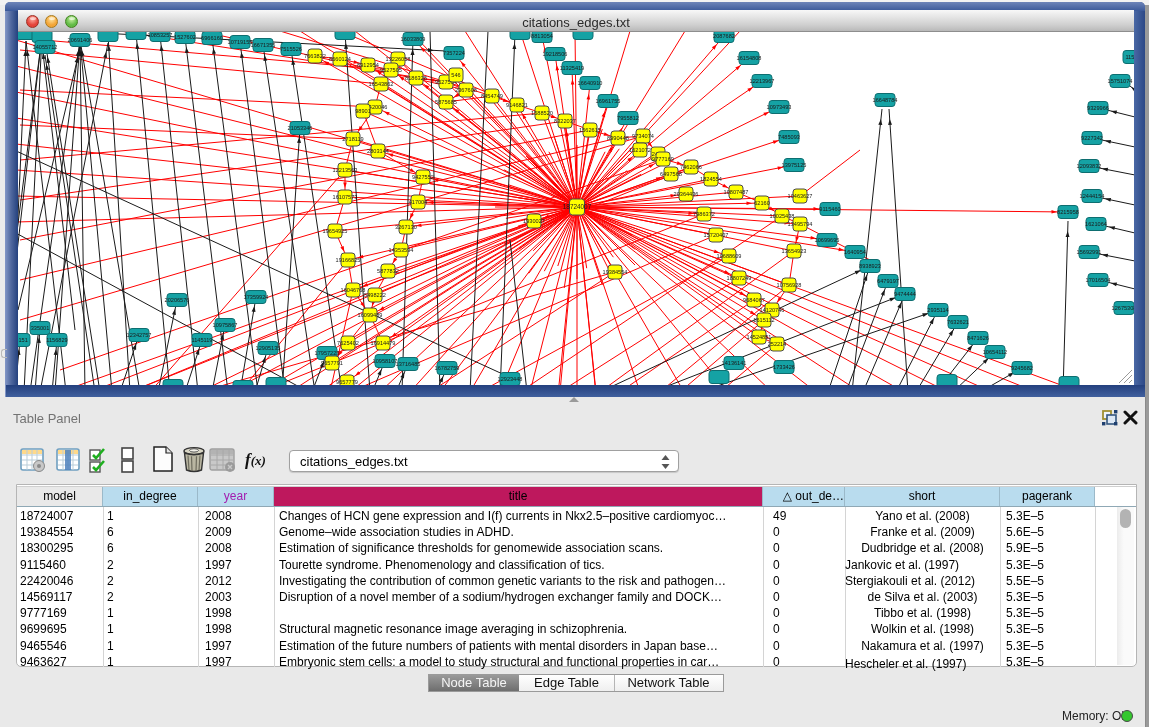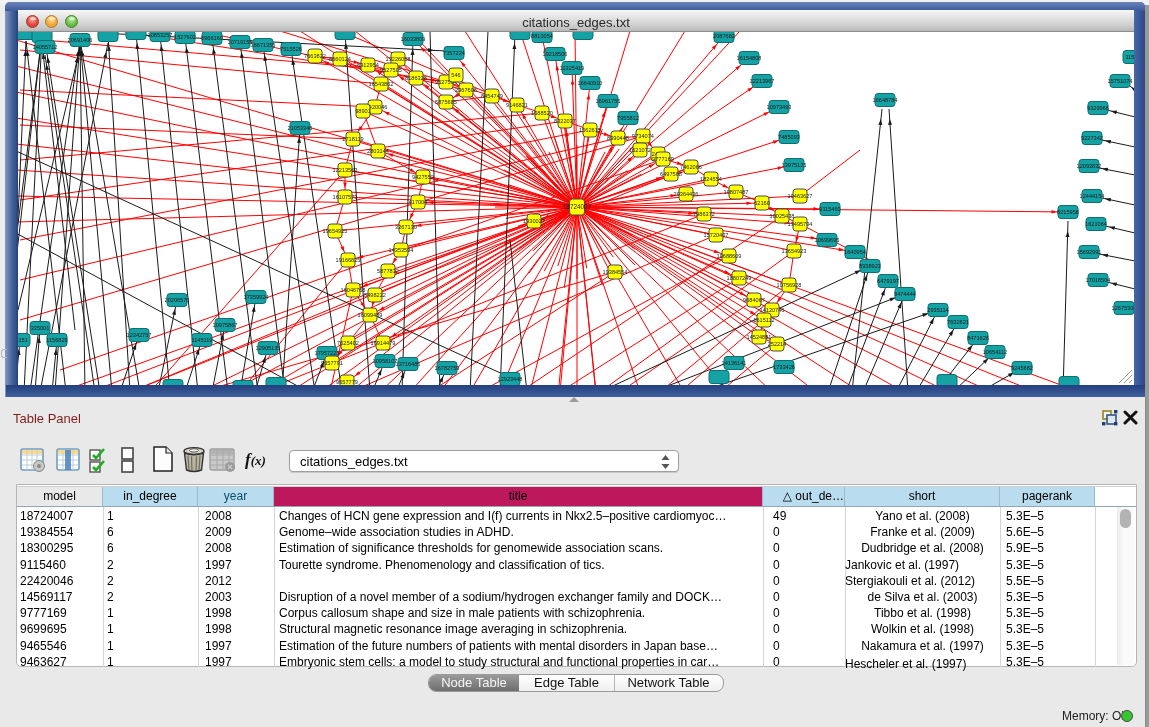--- a/index.html
+++ b/index.html
@@ -752,21 +752,21 @@
       <line x1="1129" y1="383" x2="1132" y2="380"></line>
     </g>
   </svg>
 
 <div style="position:absolute;left:1145px;top:5px;width:4px;height:722px;background:#9a9a9a"></div>
 <div style="position:absolute;left:1143px;top:397px;width:3px;height:330px;background:#8a8a8a"></div>
 <div style="position:absolute;left:1px;top:349px;width:5px;height:7px;border:1px solid #b9b9b9;border-right:none;border-radius:3px 0 0 3px"></div>
 
 <div style="position:absolute;left:0;top:397px;width:1145px;height:330px;background:#e9e9e9"></div>
 <div style="position:absolute;left:569px;top:397px;width:0;height:0;border-left:5px solid transparent;border-right:5px solid transparent;border-bottom:5px solid #9a9a9a"></div>
-<div style="position:absolute;left:13px;top:411px;font-size:13px;color:#7f1d1d">Table Panel</div>
+<div style="position:absolute;left:13px;top:411px;font-size:13px;color:#737373">Table Panel</div>
 <svg width="18" height="18" viewBox="0 0 18 18" style="position:absolute;left:1101px;top:409px">
     <rect x="2" y="2" width="8" height="8" fill="#eef3fa" stroke="#a09032" stroke-width="1.8"></rect>
     <rect x="6" y="6" width="9" height="9" fill="#dde8f5" stroke="#33557f" stroke-width="1.6"></rect>
     <rect x="13" y="1" width="3.4" height="3.4" fill="#1e3f6f"></rect>
     <rect x="1" y="13" width="3.4" height="3.4" fill="#1e3f6f"></rect>
     <rect x="13" y="13" width="3.4" height="3.4" fill="#1e3f6f"></rect>
   </svg>
 <svg width="15" height="15" viewBox="0 0 15 15" style="position:absolute;left:1123px;top:410px">
     <path d="M2 2 L13 13 M13 2 L2 13" stroke="#111" stroke-width="3" stroke-linecap="round"></path>
   </svg>
@@ -829,21 +829,21 @@
 <div style="position:absolute;left:289px;top:450px;width:390px;height:22px;background:#fff;border:1px solid #a0a0a0;border-radius:4px;box-shadow:0 1px 1px rgba(0,0,0,0.15);font-size:13px;color:#000;line-height:22px;padding-left:10px;box-sizing:border-box">citations_edges.txt<svg width="9" height="14" viewBox="0 0 9 14" style="position:absolute;right:8px;top:4px">
       <path d="M4.5 0 L8.5 5 L0.5 5 Z" fill="#555"></path>
       <path d="M4.5 14 L8.5 9 L0.5 9 Z" fill="#555"></path>
     </svg></div>
 
 <div style="position:absolute;left:16px;top:484px;width:1121px;height:183px;background:#fff;
  border:1px solid #b5b5b5;border-radius:0 0 5px 5px;box-sizing:border-box"></div>
 <div style="position:absolute;left:17px;top:486px;width:1119px;height:1px;background:#cfcfcf"></div>
 <div style="position:absolute;left:17px;top:487px;width:85px;height:19px;background:#e9e9e9;border-right:1px solid #9bb9c9;font-size:12px;text-align:center;line-height:19px;color:#000">model</div>
 <div style="position:absolute;left:103px;top:487px;width:94px;height:19px;background:#b9dcee;border-right:1px solid #9bb9c9;font-size:12px;text-align:center;line-height:19px;color:#000">in_degree</div>
-<div style="position:absolute;left:198px;top:487px;width:75px;height:19px;background:#b9dcee;border-right:1px solid #9bb9c9;font-size:12px;text-align:center;line-height:19px;color:#0c4a6e">year</div>
+<div style="position:absolute;left:198px;top:487px;width:75px;height:19px;background:#b9dcee;border-right:1px solid #9bb9c9;font-size:12px;text-align:center;line-height:19px;color:#a21caf">year</div>
 <div style="position:absolute;left:274px;top:487px;width:488px;height:19px;background:#be185d;border-right:1px solid #9bb9c9;font-size:12px;text-align:center;line-height:19px;color:#000">title</div>
 <div style="position:absolute;left:763px;top:487px;width:81px;height:19px;background:#b9dcee;border-right:1px solid #9bb9c9;font-size:12px;text-align:right;line-height:19px;color:#000">△ out_de…</div>
 <div style="position:absolute;left:845px;top:487px;width:154px;height:19px;background:#b9dcee;border-right:1px solid #9bb9c9;font-size:12px;text-align:center;line-height:19px;color:#000">short</div>
 <div style="position:absolute;left:1000px;top:487px;width:94px;height:19px;background:#b9dcee;border-right:1px solid #9bb9c9;font-size:12px;text-align:center;line-height:19px;color:#000">pagerank</div>
 <div style="position:absolute;left:17px;top:506px;width:1119px;height:1px;background:#8fa8b5"></div>
 <div style="position:absolute;left:103px;top:507px;width:1px;height:160px;background:#d4d4d4"></div>
 <div style="position:absolute;left:198px;top:507px;width:1px;height:160px;background:#d4d4d4"></div>
 <div style="position:absolute;left:274px;top:507px;width:1px;height:160px;background:#d4d4d4"></div>
 <div style="position:absolute;left:763px;top:507px;width:1px;height:160px;background:#d4d4d4"></div>
 <div style="position:absolute;left:845px;top:507px;width:1px;height:160px;background:#d4d4d4"></div>
@@ -882,38 +882,38 @@
 <span style="position:absolute;left:188px;top:2px">1997</span>
 <span style="position:absolute;left:262px;top:2px">Tourette syndrome. Phenomenology and classification of tics.</span>
 <span style="position:absolute;left:756px;top:2px">0</span>
 <span style="position:absolute;left:828px;top:2px;width:155px;text-align:left">Jankovic et al. (1997)</span>
 <span style="position:absolute;left:989px;top:2px">5.3E–5</span>
 </div>
 <div style="position:absolute;left:17px;top:571.8px;width:1101px;height:16.2px;font-size:12px;color:#000;white-space:nowrap">
 <span style="position:absolute;left:3px;top:2px">22420046</span>
 <span style="position:absolute;left:90px;top:2px">2</span>
 <span style="position:absolute;left:188px;top:2px">2012</span>
+<span style="position:absolute;left:262px;top:2px">Investigating the contribution of common genetic variants to the risk and pathogen…</span>
 <span style="position:absolute;left:756px;top:2px">0</span>
 <span style="position:absolute;left:828px;top:2px;width:155px;text-align:left">Stergiakouli et al. (2012)</span>
 <span style="position:absolute;left:989px;top:2px">5.5E–5</span>
 </div>
 <div style="position:absolute;left:17px;top:588.0px;width:1101px;height:16.2px;font-size:12px;color:#000;white-space:nowrap">
 <span style="position:absolute;left:3px;top:2px">14569117</span>
 <span style="position:absolute;left:90px;top:2px">2</span>
 <span style="position:absolute;left:188px;top:2px">2003</span>
 <span style="position:absolute;left:262px;top:2px">Disruption of a novel member of a sodium/hydrogen exchanger family and DOCK…</span>
 <span style="position:absolute;left:756px;top:2px">0</span>
 <span style="position:absolute;left:828px;top:2px;width:155px;text-align:center">de Silva et al. (2003)</span>
 <span style="position:absolute;left:989px;top:2px">5.3E–5</span>
 </div>
 <div style="position:absolute;left:17px;top:604.2px;width:1101px;height:16.2px;font-size:12px;color:#000;white-space:nowrap">
 <span style="position:absolute;left:3px;top:2px">9777169</span>
 <span style="position:absolute;left:90px;top:2px">1</span>
 <span style="position:absolute;left:188px;top:2px">1998</span>
-<span style="position:absolute;left:262px;top:2px">Corpus callosum shape and size in male patients with schizophrenia.</span>
 <span style="position:absolute;left:756px;top:2px">0</span>
 <span style="position:absolute;left:828px;top:2px;width:155px;text-align:center">Tibbo et al. (1998)</span>
 <span style="position:absolute;left:989px;top:2px">5.3E–5</span>
 </div>
 <div style="position:absolute;left:17px;top:620.4px;width:1101px;height:16.2px;font-size:12px;color:#000;white-space:nowrap">
 <span style="position:absolute;left:3px;top:2px">9699695</span>
 <span style="position:absolute;left:90px;top:2px">1</span>
 <span style="position:absolute;left:188px;top:2px">1998</span>
 <span style="position:absolute;left:262px;top:2px">Structural magnetic resonance image averaging in schizophrenia.</span>
 <span style="position:absolute;left:756px;top:2px">0</span>
@@ -934,18 +934,18 @@
 <span style="position:absolute;left:90px;top:2px">1</span>
 <span style="position:absolute;left:188px;top:2px">1997</span>
 <span style="position:absolute;left:262px;top:2px">Embryonic stem cells: a model to study structural and functional properties in car…</span>
 <span style="position:absolute;left:756px;top:2px">0</span>
 <span style="position:absolute;left:828px;top:4px;width:155px;">Hescheler et al. (1997)</span>
 <span style="position:absolute;left:989px;top:2px">5.3E–5</span>
 </div>
 
 <div style="position:absolute;left:1117px;top:507px;width:17px;height:158px;background:linear-gradient(90deg,#ececec,#fafafa 40%,#fafafa)"></div>
 <div style="position:absolute;left:1120px;top:509px;width:11px;height:19px;background:#b3b3b3;border-radius:6px"></div>
-<div style="position:absolute;left:428px;top:674px;width:296px;height:18px;border:1px solid #9a9a9a;border-radius:8px;box-sizing:border-box;background:linear-gradient(#fff,#efefef);font-size:13px;overflow:hidden">
+<div style="position:absolute;left:428px;top:674px;width:296px;height:18px;border:1px solid #9a9a9a;border-radius:0;box-sizing:border-box;background:linear-gradient(#fff,#efefef);font-size:13px;overflow:hidden">
     <div style="position:absolute;left:0;top:0;width:90px;height:16px;background:linear-gradient(#9a9a9a,#6e6e6e);color:#f5f5f5;text-align:center;line-height:16px">Node Table</div>
     <div style="position:absolute;left:90px;top:0;width:95px;height:16px;color:#111;text-align:center;line-height:16px;border-right:1px solid #b5b5b5">Edge Table</div>
     <div style="position:absolute;left:185px;top:0;width:109px;height:16px;color:#111;text-align:center;line-height:16px">Network Table</div>
   </div>
 <div style="position:absolute;left:1062px;top:709px;font-size:12px;color:#222">Memory: OK</div>
 <div style="position:absolute;left:1121px;top:710px;width:12px;height:12px;border-radius:50%;background:#35c72f;border:1.5px solid #4a4a4a;box-sizing:border-box"></div>
 </body></html>

